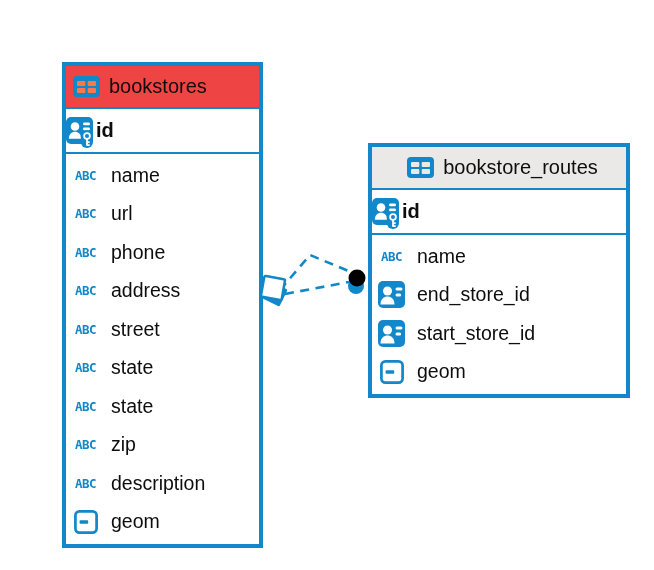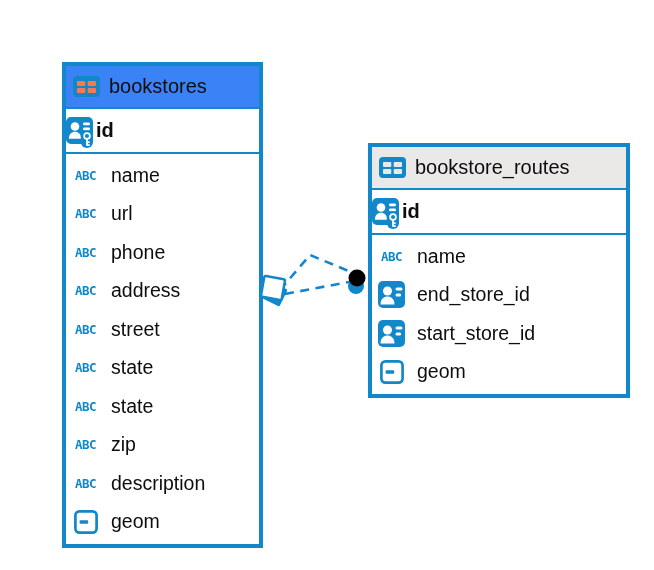--- a/index.html
+++ b/index.html
@@ -72,21 +72,21 @@
       <g class="clickable" transform="translate(273,289)">
         <rect x="-9.5" y="-9.5" width="19" height="19" rx="1.5" fill="#1287C9" transform="translate(2,5) rotate(26)"></rect>
         <rect x="-10.5" y="-10.5" width="21" height="21" rx="1.5" fill="#fff" stroke="#1287C9" stroke-width="2.5" transform="translate(0,-1) rotate(10)"></rect>
       </g>
       <g class="clickable" transform="translate(357,278)">
         <circle cx="-1" cy="8" r="8" fill="#1287C9"></circle>
         <circle cx="0" cy="0" r="8.5" fill="#000"></circle>
       </g>
     </svg>
 <div class="erd-table" style="left: 62px; top: 62px; width: 201px; height: 486px;">
-    <div class="tbl-header" style="background: #3b82f6;">
+    <div class="tbl-header" style="background: #ef4444;">
       <span class="icon">
           <svg width="27" height="21" viewBox="0 0 27 21">
      <rect x="0" y="0" width="27" height="21" rx="4" fill="#1287C9"></rect>
      <rect x="4" y="5" width="8.3" height="5" rx="1" fill="#F87A4C"></rect>
      <rect x="14.7" y="5" width="8.3" height="5" rx="1" fill="#F87A4C"></rect>
      <rect x="4" y="12" width="8.3" height="5" rx="1" fill="#F87A4C"></rect>
      <rect x="14.7" y="12" width="8.3" height="5" rx="1" fill="#F87A4C"></rect>
    </svg>
         </span>
       <span class="tbl-name">bookstores</span>
@@ -168,21 +168,21 @@
             <svg width="24" height="24" viewBox="0 0 24 24">
      <rect x="1.4" y="1.4" width="21.2" height="21.2" rx="4" fill="#fff" stroke="#1287C9" stroke-width="2.7"></rect>
      <rect x="5.6" y="10.2" width="8.6" height="3.6" rx="0.8" fill="#1287C9"></rect>
    </svg>
           </span>
     <span class="col-label">geom</span>
   </div>
       </div>
   </div>
     <div class="erd-table" style="left: 368px; top: 143px; width: 262px; height: 255px;">
-    <div class="tbl-header" style="background: rgb(234, 233, 232);">
+    <div class="tbl-header" style="background: rgb(234, 233, 232); justify-content: center;">
       <span class="icon">
           <svg width="27" height="21" viewBox="0 0 27 21">
      <rect x="0" y="0" width="27" height="21" rx="4" fill="#1287C9"></rect>
      <rect x="4" y="5" width="8.3" height="5" rx="1" fill="#EAE9E8"></rect>
      <rect x="14.7" y="5" width="8.3" height="5" rx="1" fill="#EAE9E8"></rect>
      <rect x="4" y="12" width="8.3" height="5" rx="1" fill="#EAE9E8"></rect>
      <rect x="14.7" y="12" width="8.3" height="5" rx="1" fill="#EAE9E8"></rect>
    </svg>
         </span>
       <span class="tbl-name">bookstore_routes</span>

